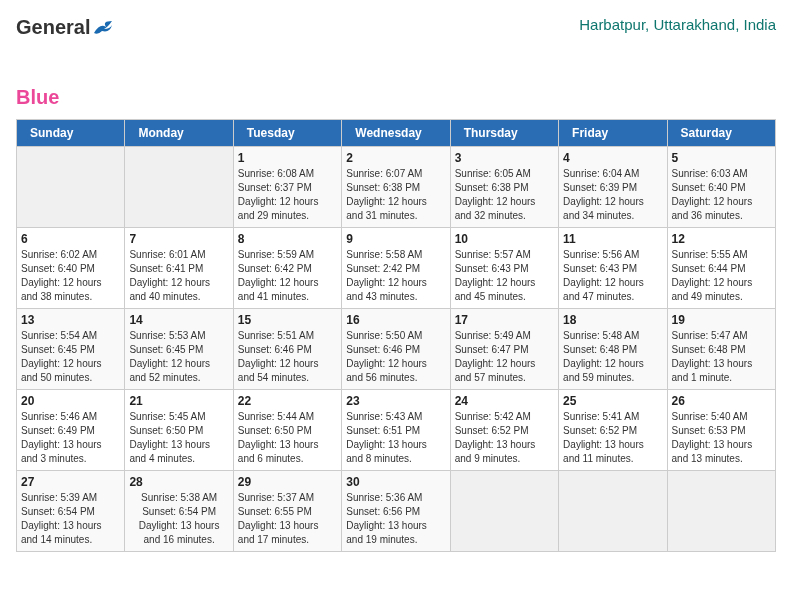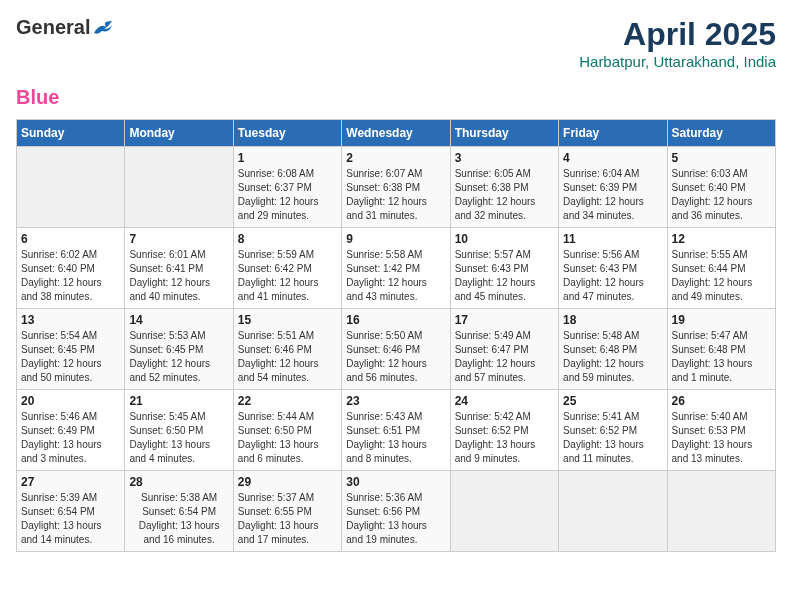--- a/index.html
+++ b/index.html
@@ -35,21 +35,21 @@
       color: #0f766e;
     }
     .calendar {
       width: 100%;
       border-collapse: collapse;
       font-size: 11px;
     }
     .calendar thead tr th {
       background: #2a6db5;
       color: #fff;
-      padding: 6px 4px;
+      padding: 6px 13px;
       text-align: left;
       font-size: 12px;
       font-weight: bold;
       border: 1px solid #ccc;
     }
     .calendar tbody tr td {
       border: 1px solid #ccc;
       vertical-align: top;
       padding: 4px;
       width: calc(100% / 7);
@@ -98,21 +98,20 @@
       <span class="logo-text-general">General</span>
       <svg class="logo-bird" viewBox="0 0 22 18" xmlns="http://www.w3.org/2000/svg">
         <path d="M2,14 Q8,4 14,8 Q10,2 20,2 Q16,8 12,10 Q18,10 20,6 Q18,14 10,12 Q6,16 2,14Z" fill="#1a6ab1"></path>
       </svg>
     </div>
     <div>
       <span class="logo-text-blue">Blue</span>
     </div>
   </div>
   <div class="title-area">
-    <div class="month-year">April 2025</div>
     <div class="location">Harbatpur, Uttarakhand, India</div>
   </div>
 </div>
 
 <table class="calendar">
   <thead>
     <tr>
     <th>Sunday</th>
         <th>Monday</th>
         <th>Tuesday</th>
@@ -180,21 +179,21 @@
         <td>
           <span class="day-num">8</span>
           <div class="day-info" style="white-space: pre-line;">Sunrise: 5:59 AM
 Sunset: 6:42 PM
 Daylight: 12 hours
 and 41 minutes.</div>
         </td>
         <td>
           <span class="day-num">9</span>
           <div class="day-info" style="white-space: pre-line;">Sunrise: 5:58 AM
-Sunset: 1:42 PM
+Sunset: 2:42 PM
 Daylight: 12 hours
 and 43 minutes.</div>
         </td>
         <td>
           <span class="day-num">10</span>
           <div class="day-info" style="white-space: pre-line;">Sunrise: 5:57 AM
 Sunset: 6:43 PM
 Daylight: 12 hours
 and 45 minutes.</div>
         </td>

